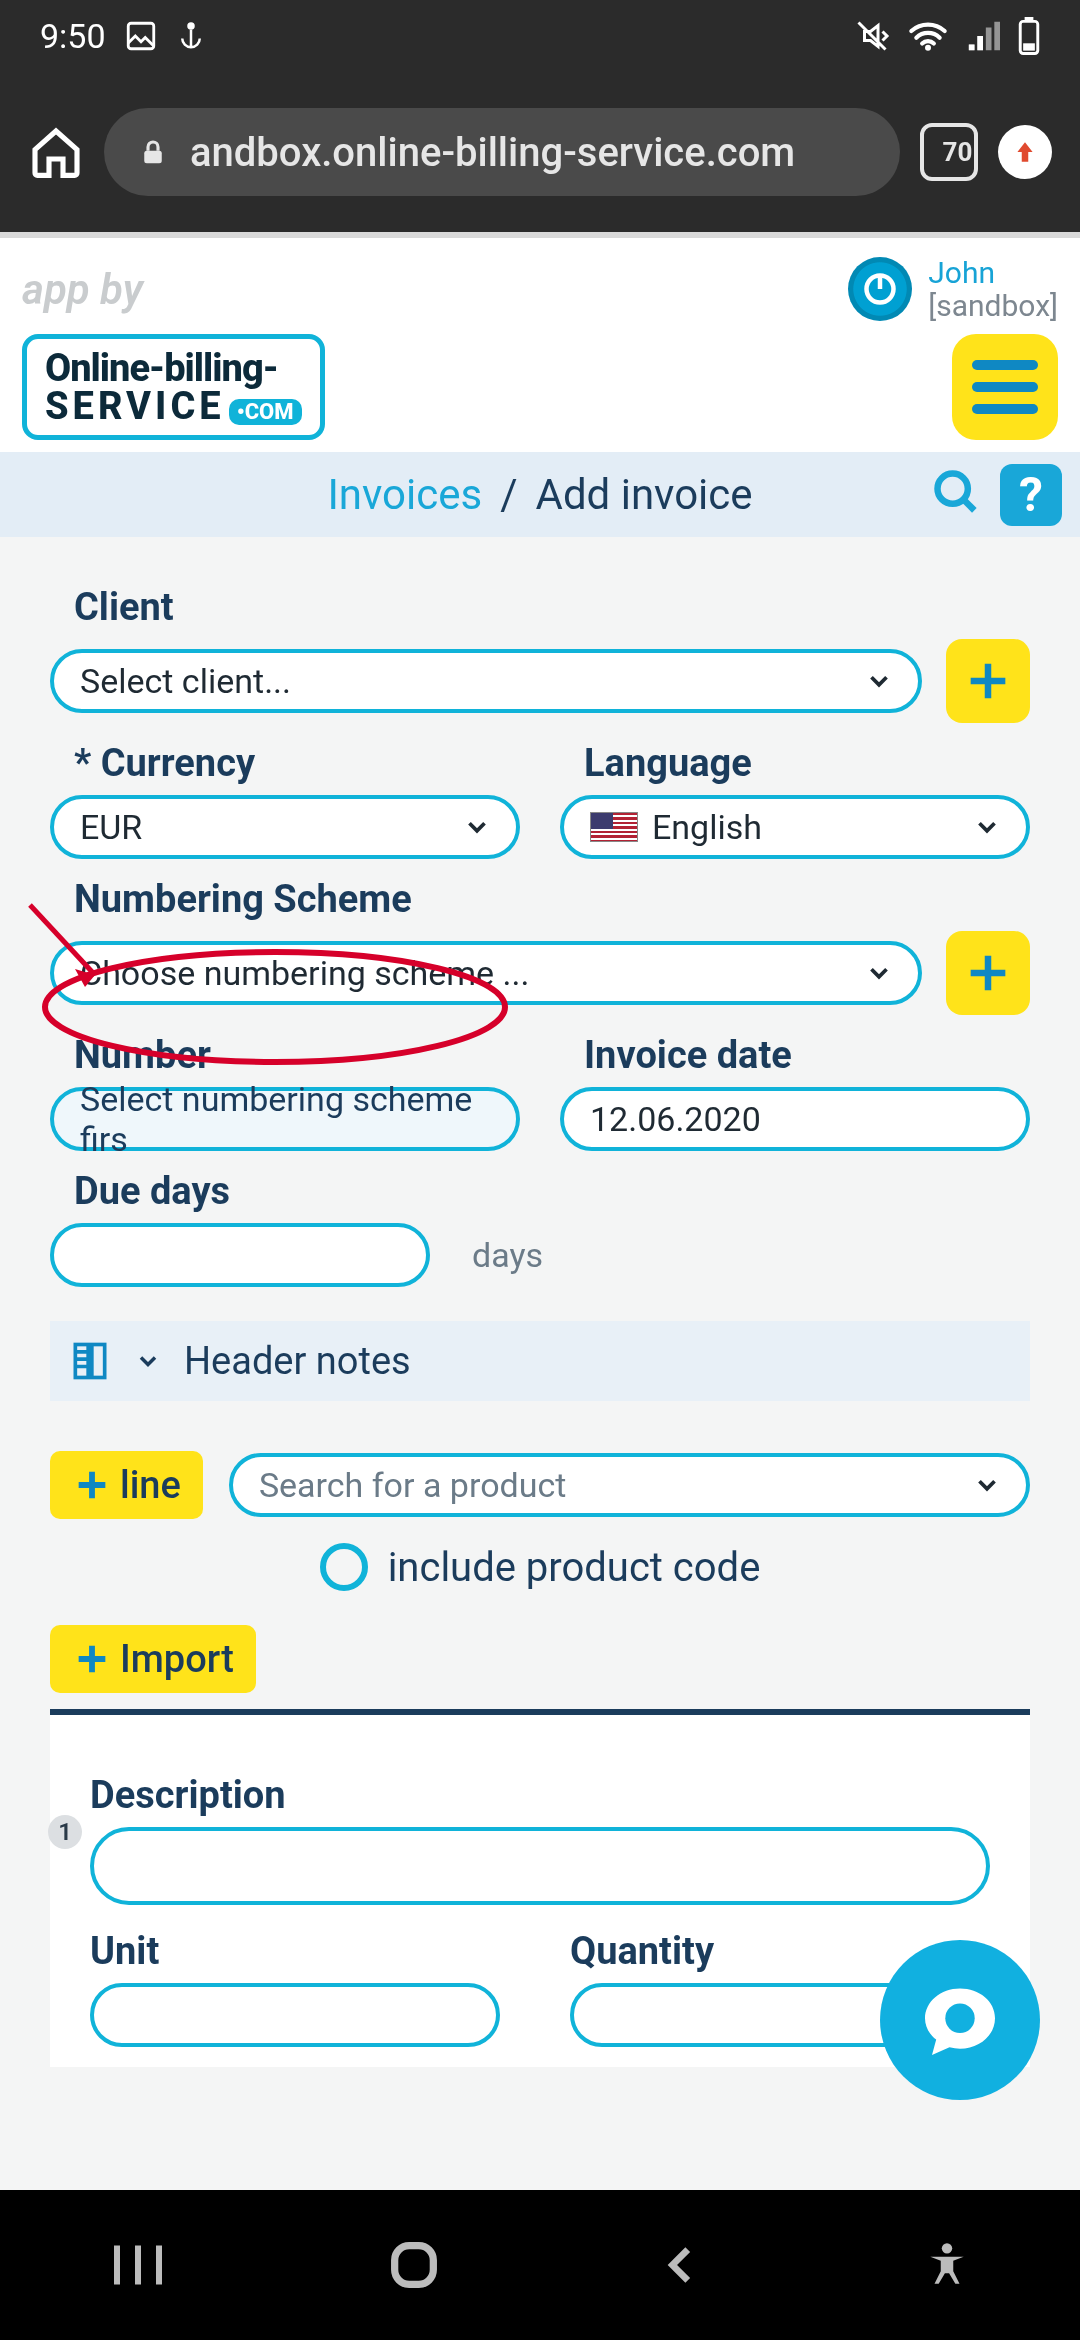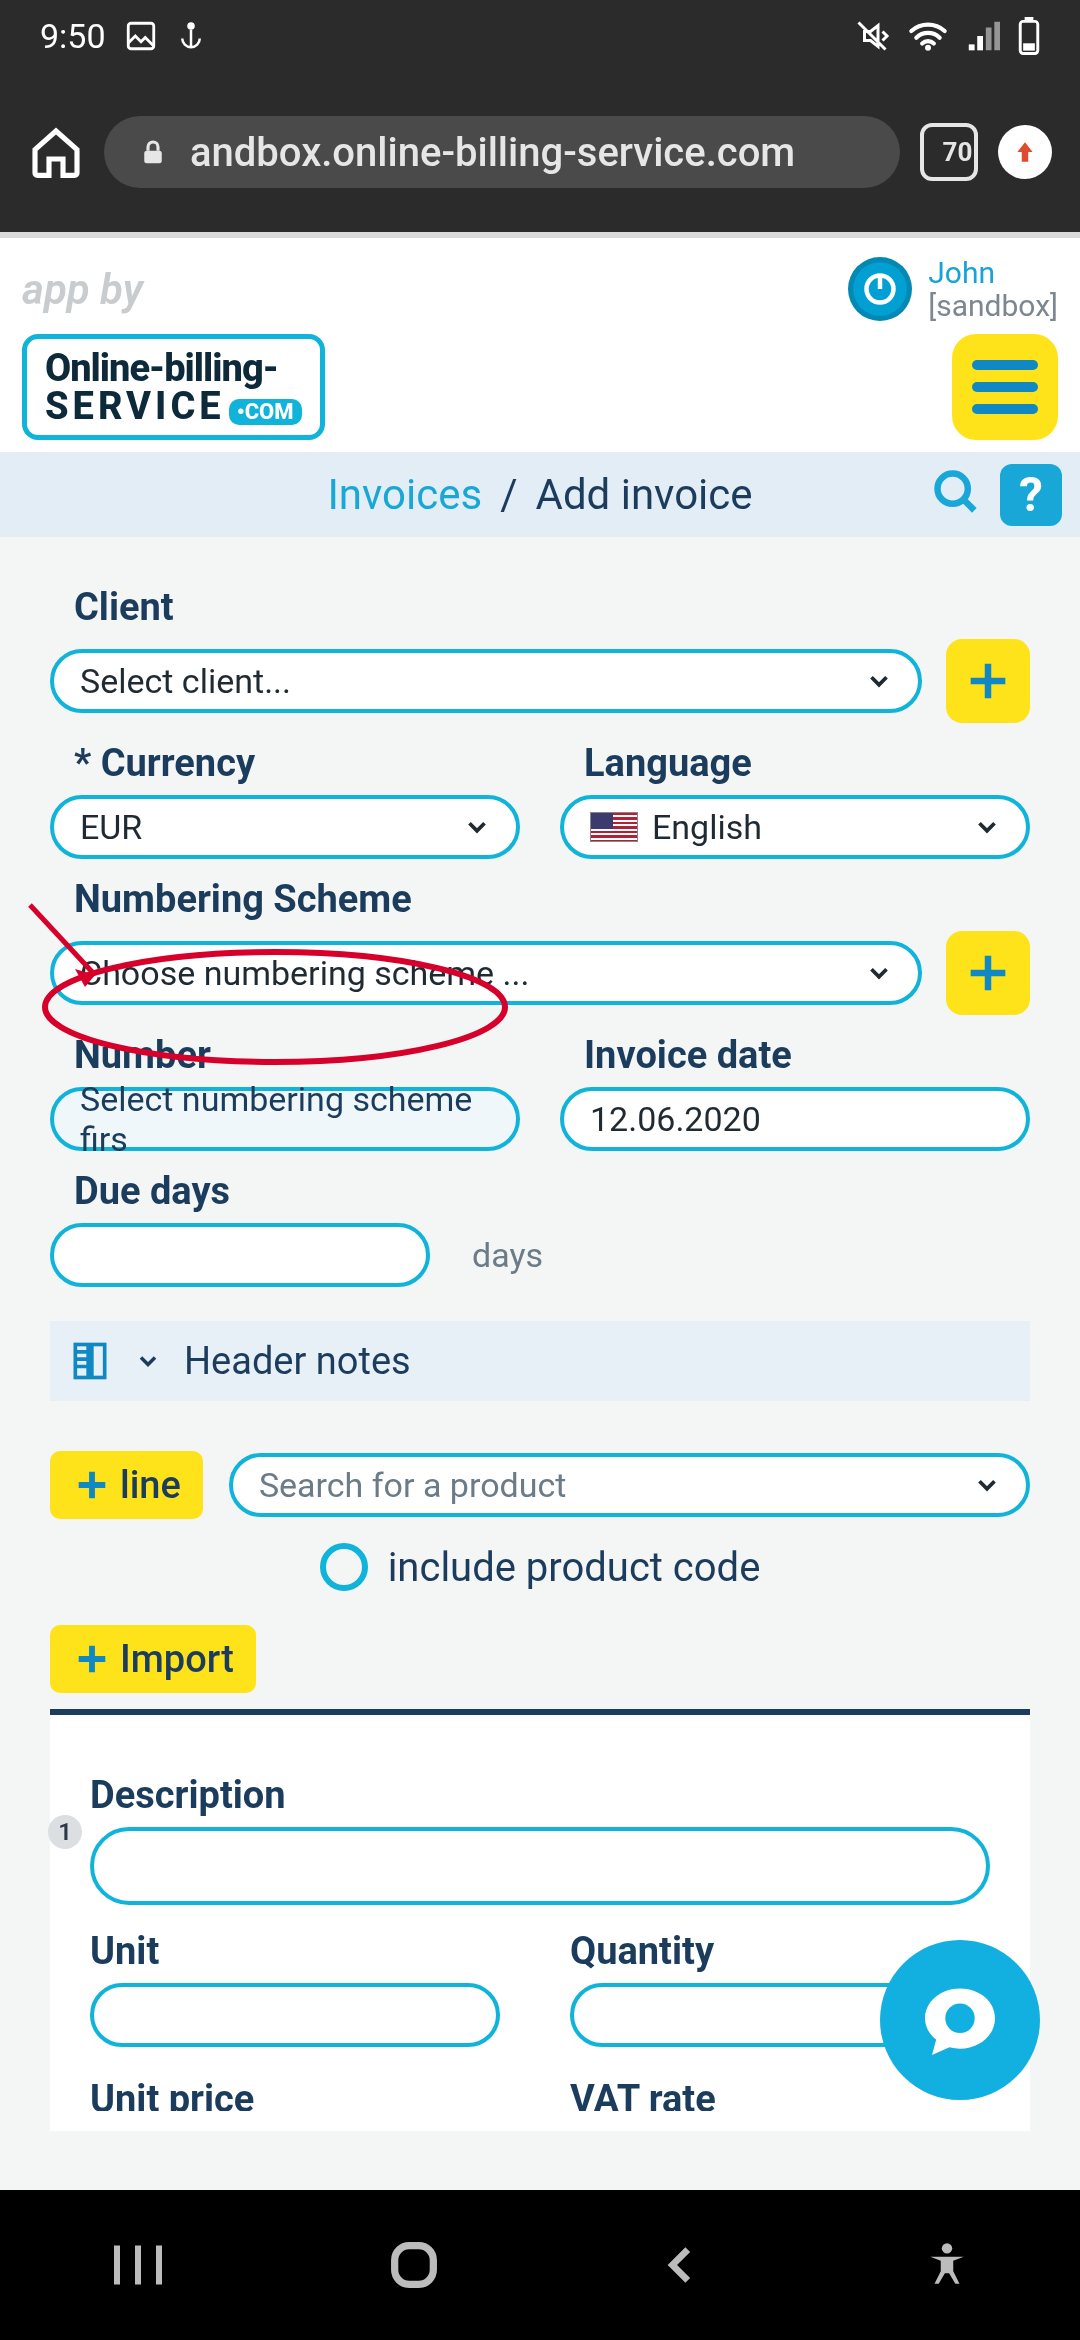--- a/index.html
+++ b/index.html
@@ -11,21 +11,21 @@
     padding: 0 40px; font-size: 34px;
   }
   .status-left, .status-right { display:flex; align-items:center; gap:18px; }
   .status-right svg, .status-left svg { display:block; }
   
   .url-bar {
     height: 160px; width: 100%; background: #2b2b2b; color:#fff;
     display:flex; align-items:center; padding: 0 28px; gap: 20px;
   }
   .url-pill {
-    flex: 1; height: 72px; background:#4a4a4a; border-radius: 44px;
+    flex: 1; height: 88px; background:#4a4a4a; border-radius: 44px;
     display:flex; align-items:center; gap:22px; padding: 0 34px;
     color:#e6e6e6; font-size:40px; font-weight:500;
   }
   .tab-count {
     width:58px; height:58px; border:4px solid #e6e6e6; border-radius:12px;
     display:flex; align-items:center; justify-content:center;
     font-size:26px; font-weight:700; color:#e6e6e6;padding-left:17px;
   }
   .update-badge {
     width:54px; height:54px; border-radius:27px; background:#fff;
@@ -382,24 +382,20 @@
     <div class="card-two">
       <div>
         <div class="label" style="margin-left:0">Unit</div>
         <div class="pill short"></div>
       </div>
       <div>
         <div class="label" style="margin-left:0">Quantity</div>
         <div class="pill short"></div>
       </div>
     </div>
-    <div class="cut-labels">
-      <div>Unit price</div>
-      <div>VAT rate</div>
-    </div>
   </div>
 
 </div>
 
 <svg class="annot" style="left:0; top:0;" width="1080" height="2340">
   <ellipse cx="275" cy="1007" rx="230" ry="55" fill="none" stroke="#d6002a" stroke-width="6"></ellipse>
   <path d="M30 905 L95 975" stroke="#d6002a" stroke-width="5" fill="none"></path>
   <path d="M95 975 l-20 -6 l10 18 z" fill="#d6002a"></path>
 </svg>
 

